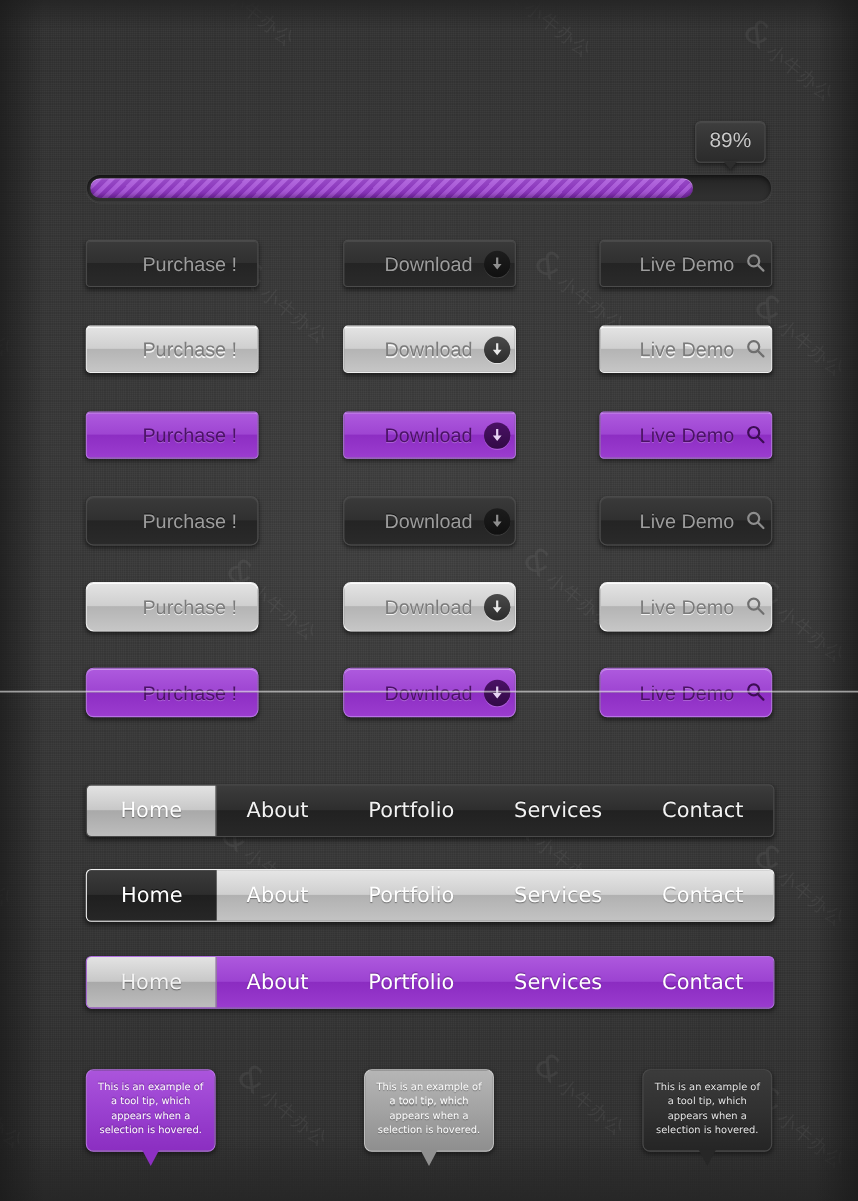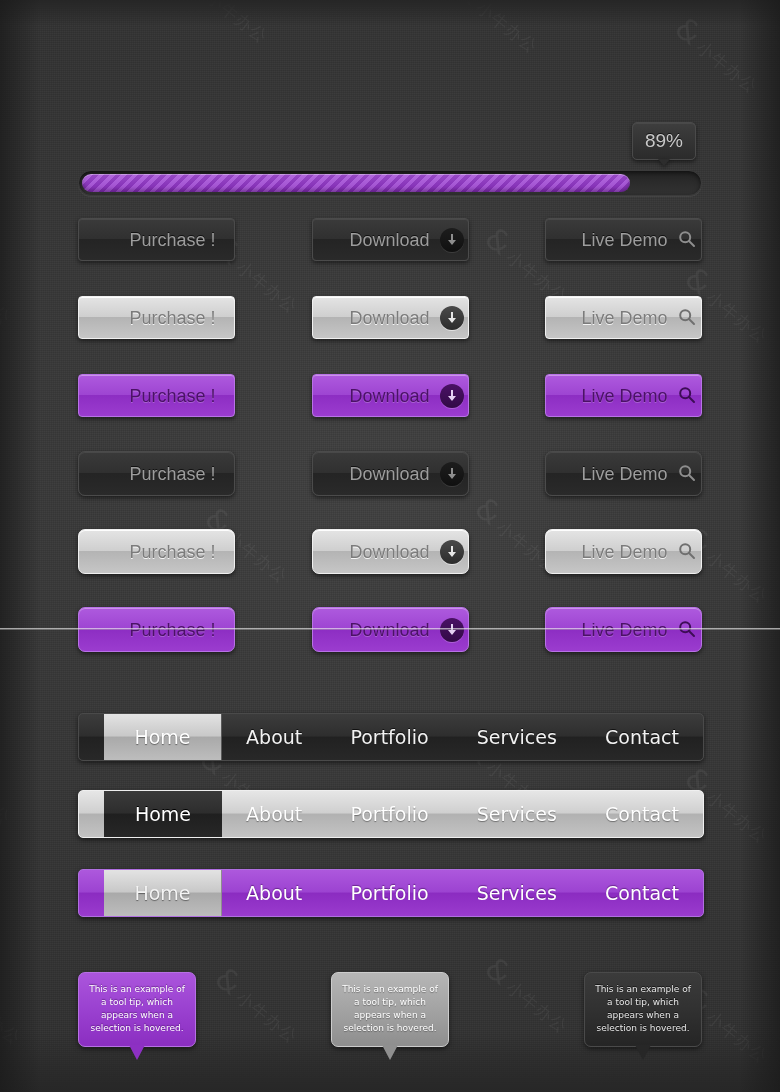--- a/index.html
+++ b/index.html
@@ -69,21 +69,21 @@
     transform: rotate(38deg);
     transform-origin: left top;
     pointer-events: none;
     user-select: none;
     letter-spacing: 1px;
   }
   .wm b { font-size: 30px; font-weight: normal; }
   .wm span { font-size: 17px; margin-left: 4px; }
 
   
-  #progress-area { position:absolute; left:78px; top:122px; width:624px; height:80px; }
+  #progress-area { position:absolute; left:78px; top:110px; width:624px; height:80px; }
 
   .pct-badge {
     position: absolute;
     right: 6px; top: 0;
     width: 62px; height: 36px;
     border-radius: 5px;
     background: linear-gradient(180deg, #3e3e3e 0%, #343434 50%, #2b2b2b 100%);
     border: 1px solid #4a4a4a;
     box-shadow: 0 1px 0 rgba(255,255,255,0.06) inset, 0 2px 4px rgba(0,0,0,0.5);
     display: flex; align-items: center; justify-content: center;
@@ -210,21 +210,21 @@
   }
   .navbar .nav-item {
     flex: 1 1 auto;
     display: flex; align-items: center; justify-content: center;
     font-size: 19px;
     cursor: pointer;
     user-select: none;
     height: 100%;
     box-sizing: border-box;
   }
-  .navbar .nav-item.first { flex: 0 0 118px; margin-left: 25px; }
+  .navbar .nav-item.first { flex: 0 0 118px; }
 
   
   .navbar.dark-bar {
     background: linear-gradient(180deg, #3c3c3c 0%, #2e2e2e 48%, #212121 50%, #282828 100%);
     border: 1px solid #4a4a4a;
   }
   .navbar.dark-bar .nav-item { color: #f2f2f2; text-shadow: 0 -1px 0 #111; }
   .navbar.dark-bar .nav-item.active {
     background: linear-gradient(180deg, #e3e3e3 0%, #c8c8c8 48%, #a9a9a9 50%, #bdbdbd 100%);
     color: #ffffff;

